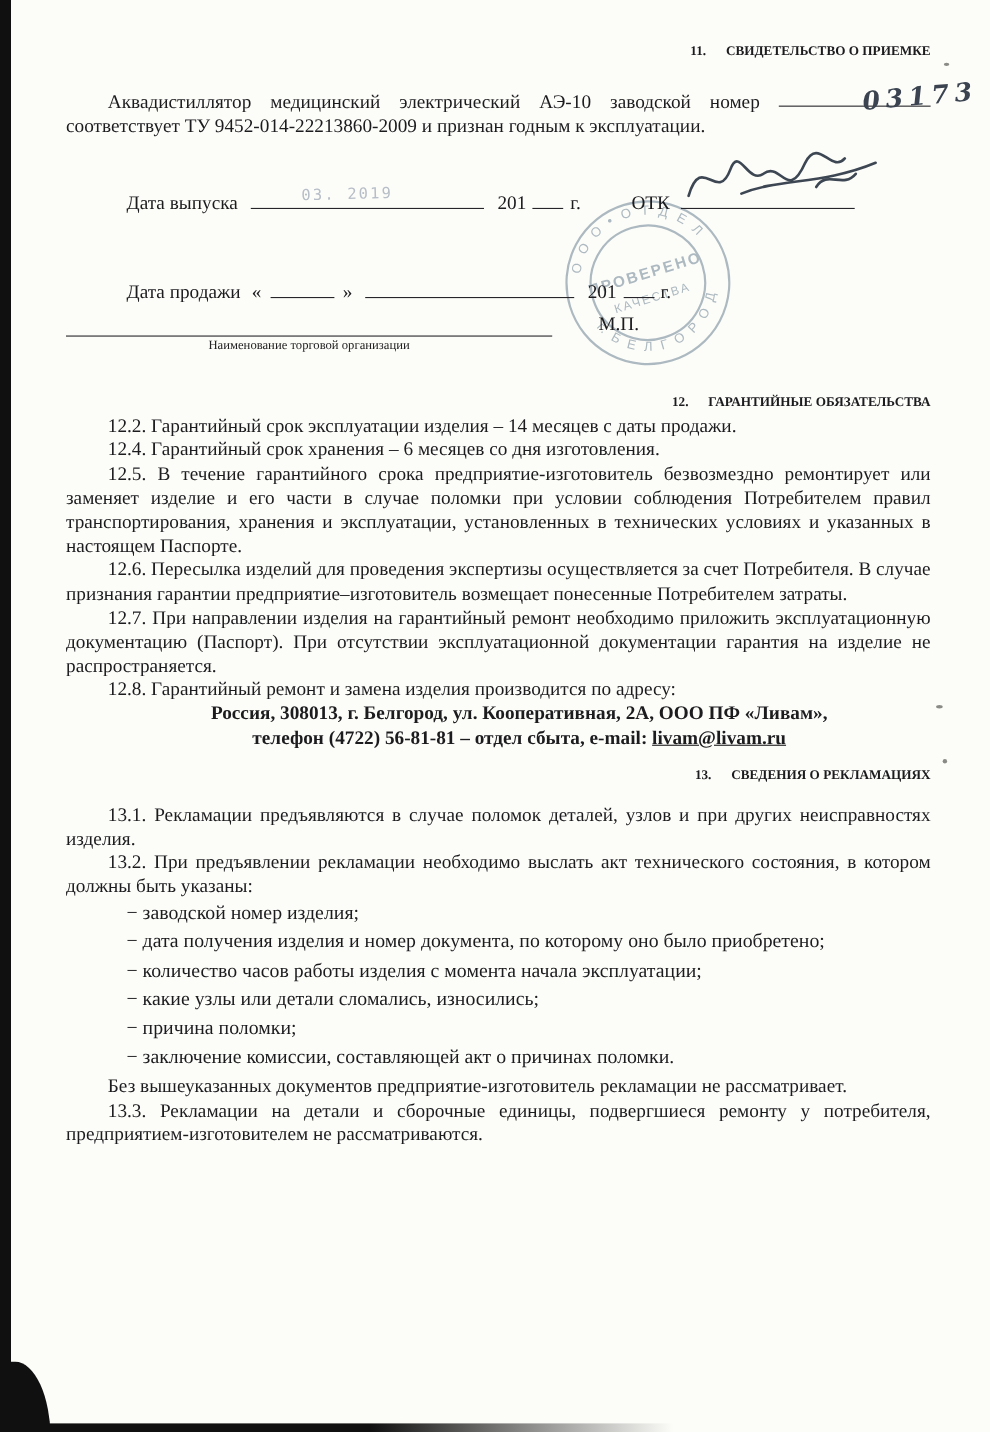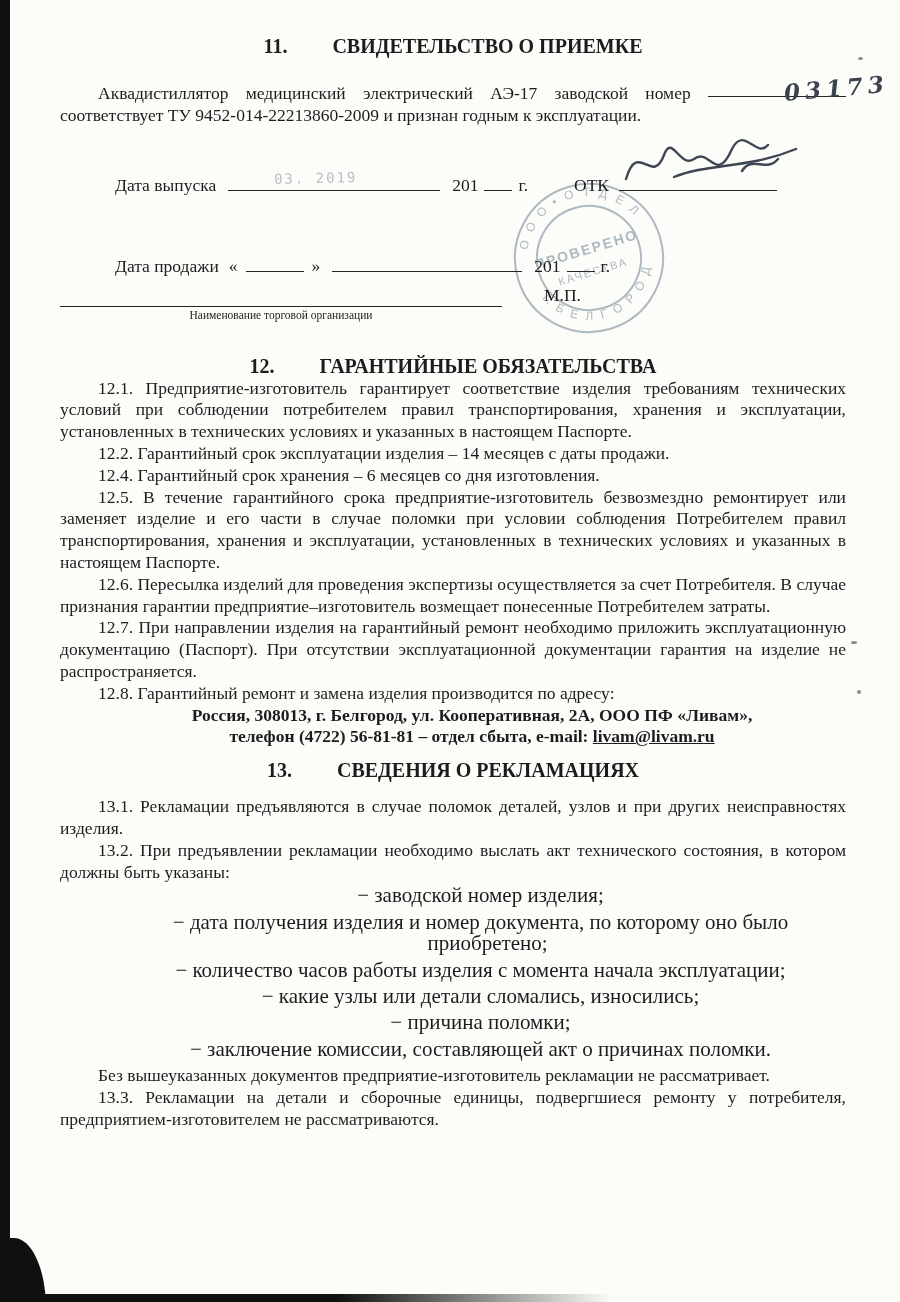--- a/index.html
+++ b/index.html
@@ -19,22 +19,22 @@
     background:linear-gradient(to right,#101010 55%,rgba(16,16,16,0));
   }
   .speck{position:absolute;background:#8a8a86;border-radius:50%;}
   .speck.s1{left:858px;top:57px;width:5px;height:3px;}
   .speck.s2{left:851px;top:641px;width:6px;height:3px;}
   .speck.s3{left:857px;top:690px;width:4px;height:4px;}
 
   .content{position:absolute;left:60px;top:34px;width:786px;}
 
   .heading{
-    display:flex;justify-content:center;align-items:baseline;gap:45px;
-    font-weight:bold;font-size:20px;line-height:24px;margin:0;
+    display:flex;justify-content:flex-end;align-items:baseline;gap:18px;
+    font-weight:bold;font-size:12px;line-height:24px;margin:0;
   }
   .h11{margin-bottom:22px;}
   .h12{margin-top:34px;}
   .h13{margin-top:10px;margin-bottom:14px;}
 
   .para{
     margin:0;text-align:justify;text-indent:38px;
     font-size:17.5px;line-height:21.8px;
   }
   .addr{font-weight:bold;text-align:center;}
@@ -77,22 +77,22 @@
 
   .stamp{position:absolute;left:450px;top:24px;width:158px;height:158px;transform:rotate(-17deg);opacity:.72;}
   .stamp circle{fill:none;stroke:#8fa0ab;stroke-width:2;}
   .stamp text{fill:#8fa0ab;font-family:"Liberation Sans",sans-serif;}
   .stamp-arc{font-size:12px;letter-spacing:2.5px;}
   .stamp-c1{font-size:14px;font-weight:bold;letter-spacing:2px;}
   .stamp-c2{font-size:11px;letter-spacing:2px;}
 
   .claims-list{margin:2px 0 2px 55px;}
   .claim-item{
-    font-size:21px;line-height:21.8px;margin:0 0 4.5px 0;
-    padding-left:14px;text-indent:-14px;text-align:center;
+    font-size:18px;line-height:21.8px;margin:0 0 4.5px 0;
+    padding-left:14px;text-indent:-14px;
   }
 
   .page-num{
     position:absolute;left:0;right:0;bottom:28px;text-align:center;
     font-size:16.5px;color:#1c1c1e;
   }
 </style>
 </head>
 <body>
 
@@ -105,21 +105,21 @@
   <div class="speck s3"></div>
 
   <div class="content">
 
     <h2 class="heading h11">
       <span>11.</span>
       <span>СВИДЕТЕЛЬСТВО О ПРИЕМКЕ</span>
     </h2>
 
     <p class="para">
-      <span>Аквадистиллятор медицинский электрический АЭ-17 заводской номер</span>
+      <span>Аквадистиллятор медицинский электрический АЭ-10 заводской номер</span>
       <span class="blank serial-blank"><span class="hand">03173</span></span>
       <span>соответствует ТУ 9452-014-22213860-2009 и признан годным к эксплуатации.</span>
     </p>
 
     <div class="acceptance-block">
 
       <svg class="stamp" viewBox="0 0 158 158">
         <circle cx="79" cy="79" r="74"></circle>
         <circle cx="79" cy="79" r="52"></circle>
         <defs>
@@ -169,21 +169,20 @@
         </div>
         <span class="mp">М.П.</span>
       </div>
     </div>
 
     <h2 class="heading h12">
       <span>12.</span>
       <span>ГАРАНТИЙНЫЕ ОБЯЗАТЕЛЬСТВА</span>
     </h2>
 
-    <p class="para">12.1. Предприятие-изготовитель гарантирует соответствие изделия требованиям технических условий при соблюдении потребителем правил транспортирования, хранения и эксплуатации, установленных в технических условиях и указанных в настоящем Паспорте.</p>
     <p class="para">12.2. Гарантийный срок эксплуатации изделия – 14 месяцев с даты продажи.</p>
     <p class="para">12.4. Гарантийный срок хранения – 6 месяцев со дня изготовления.</p>
     <p class="para">12.5. В течение гарантийного срока предприятие-изготовитель безвозмездно ремонтирует или заменяет изделие и его части в случае поломки при условии соблюдения Потребителем правил транспортирования, хранения и эксплуатации, установленных в технических условиях и указанных в настоящем Паспорте.</p>
     <p class="para">12.6. Пересылка изделий для проведения экспертизы осуществляется за счет Потребителя. В случае признания гарантии предприятие–изготовитель возмещает понесенные Потребителем затраты.</p>
     <p class="para">12.7. При направлении изделия на гарантийный ремонт необходимо приложить эксплуатационную документацию (Паспорт). При отсутствии эксплуатационной документации гарантия на изделие не распространяется.</p>
     <p class="para">12.8. Гарантийный ремонт и замена изделия производится по адресу:</p>
     <p class="para addr">Россия, 308013, г. Белгород, ул. Кооперативная, 2А, ООО ПФ «Ливам»,</p>
     <p class="para addr">
       <span>телефон (4722) 56-81-81 – отдел сбыта, e-mail:</span>
       <span class="email">livam@livam.ru</span>

